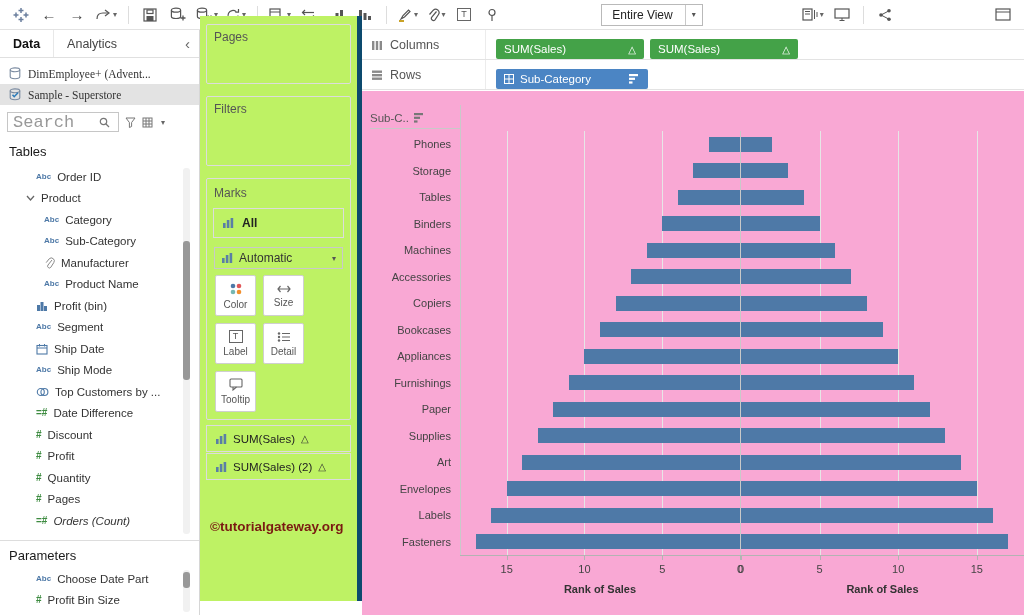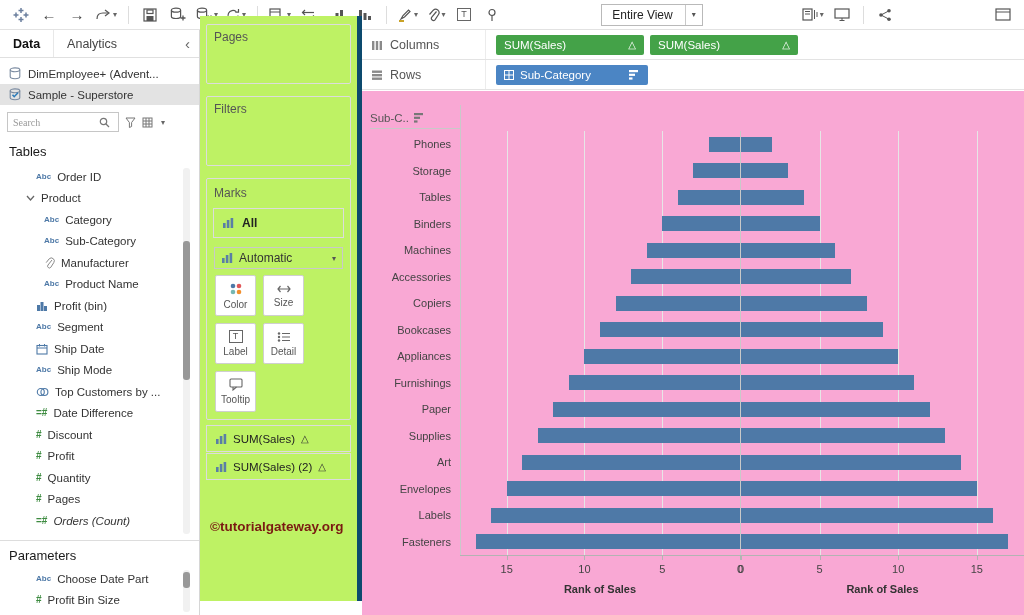--- a/index.html
+++ b/index.html
@@ -20,25 +20,25 @@
   .boxT{display:inline-flex;width:14px;height:13px;border:1px solid #666;align-items:center;justify-content:center;font-size:9px;color:#555;}
 
   
   #sidebar{position:absolute;left:0;top:30px;width:200px;height:585px;border-right:1px solid #d6d6d6;display:flex;flex-direction:column;background:#fff;}
   .side-tabs{height:28px;display:flex;align-items:stretch;border-bottom:1px solid #e0e0e0;flex:0 0 auto;}
   .side-tab{padding:0 13px;display:flex;align-items:center;font-size:12.5px;color:#444;}
   .side-tab.active{font-weight:bold;color:#111;}
   .side-tab+.side-tab{border-left:1px solid #e8e8e8;}
   .collapse{margin-left:auto;display:flex;align-items:center;padding:0 9px;color:#666;font-size:15px;}
   .ds-list{padding:5px 0 3px;flex:0 0 auto;}
-  .ds-row{height:21px;display:flex;align-items:center;gap:7px;padding:0 9px;font-size:11.5px;color:#333;white-space:nowrap;overflow:hidden;}
+  .ds-row{height:21px;display:flex;align-items:center;gap:7px;padding:0 9px;font-size:11.5px;color:#333;white-space:nowrap;overflow:hidden;font-family:Liberation Serif, serif;}
   .ds-row.selected{background:#e3e3e3;}
   .search-row{height:28px;display:flex;align-items:center;padding:0 7px;gap:6px;flex:0 0 auto;}
   .search-box{width:112px;height:20px;border:1px solid #c6c6c6;display:flex;align-items:center;padding:0 5px;gap:4px;}
-  .search-box input{border:none;outline:none;width:82px;font-size:10px;font-family:Liberation Serif, serif;color:#333;background:transparent;}
+  .search-box input{border:none;outline:none;width:82px;font-size:17px;font-family:Liberation Mono, monospace;color:#333;background:transparent;}
   .search-box input::placeholder{color:#999;}
   .sb-icon{color:#777;display:inline-flex;align-items:center;}
   .tables-hdr,.params-hdr{padding:8px 9px 5px;font-size:13px;color:#1a1a1a;flex:0 0 auto;}
   .params-hdr{border-top:1px solid #ddd;padding-top:7px;}
   .fields{flex:1 1 auto;position:relative;overflow:hidden;padding-top:2px;}
   .field-row{height:21.5px;display:flex;align-items:center;gap:6px;font-size:11.5px;color:#333;white-space:nowrap;}
   .field-row.italic .flabel{font-style:italic;}
   .ic-abc{font-size:8px;color:#4e79a7;font-weight:bold;}
   .ic-hash{font-size:10px;color:#3d8b40;font-weight:bold;}
   .vscroll{position:absolute;right:9px;top:4px;bottom:6px;width:7px;background:#f1f1f1;border-radius:3px;}
@@ -59,21 +59,21 @@
   .mark-btns{display:flex;flex-wrap:wrap;gap:7px;margin:3px 8px;}
   .mark-btn{width:41px;height:41px;border:1px solid #cfcfcf;border-radius:2px;display:flex;flex-direction:column;align-items:center;justify-content:center;gap:3px;font-size:10px;color:#555;background:#fff;}
   .sum-card{position:absolute;left:6px;right:6px;height:27px;border:1px solid #dcdcdc;display:flex;align-items:center;gap:6px;padding:0 8px;font-size:11.5px;color:#222;}
   #sum1{top:409px;}
   #sum2{top:437px;}
   .delta{font-size:10px;color:#333;}
   .watermark{position:absolute;left:10px;top:503px;font-weight:bold;font-size:13.5px;color:#7a1a12;}
 
   
   #rightarea{position:absolute;left:362px;top:30px;width:662px;height:585px;background:#fff;}
-  .shelf{height:30px;border-bottom:1px solid #e3e3e3;display:flex;align-items:center;padding-right:6px;}
+  .shelf{height:30px;border-bottom:1px solid #e3e3e3;display:flex;align-items:flex-end;padding-right:6px;}
   .shelf-label{width:124px;align-self:stretch;display:flex;align-items:center;gap:7px;padding-left:9px;color:#555;font-size:12.5px;border-right:1px solid #ececec;margin-right:10px;}
   .pill{height:20px;border-radius:2px;display:flex;align-items:center;padding:0 8px;color:#fff;font-size:11.5px;margin-right:6px;cursor:default;}
   .pill.measure{width:148px;justify-content:space-between;}
   .pill.dimension{width:152px;gap:6px;}
   .pill .pill-sort{margin-left:auto;display:inline-flex;}
   .delta-w{font-size:10px;color:#fff;}
 
   
   #chart{position:absolute;left:0;top:61px;width:662px;height:524px;background:#f9a8d4;}
   .subcat-hdr{position:absolute;left:8px;top:16px;width:90px;height:22px;border-bottom:1px solid #c9c9c9;display:flex;align-items:center;gap:5px;font-size:11.5px;color:#555;}

